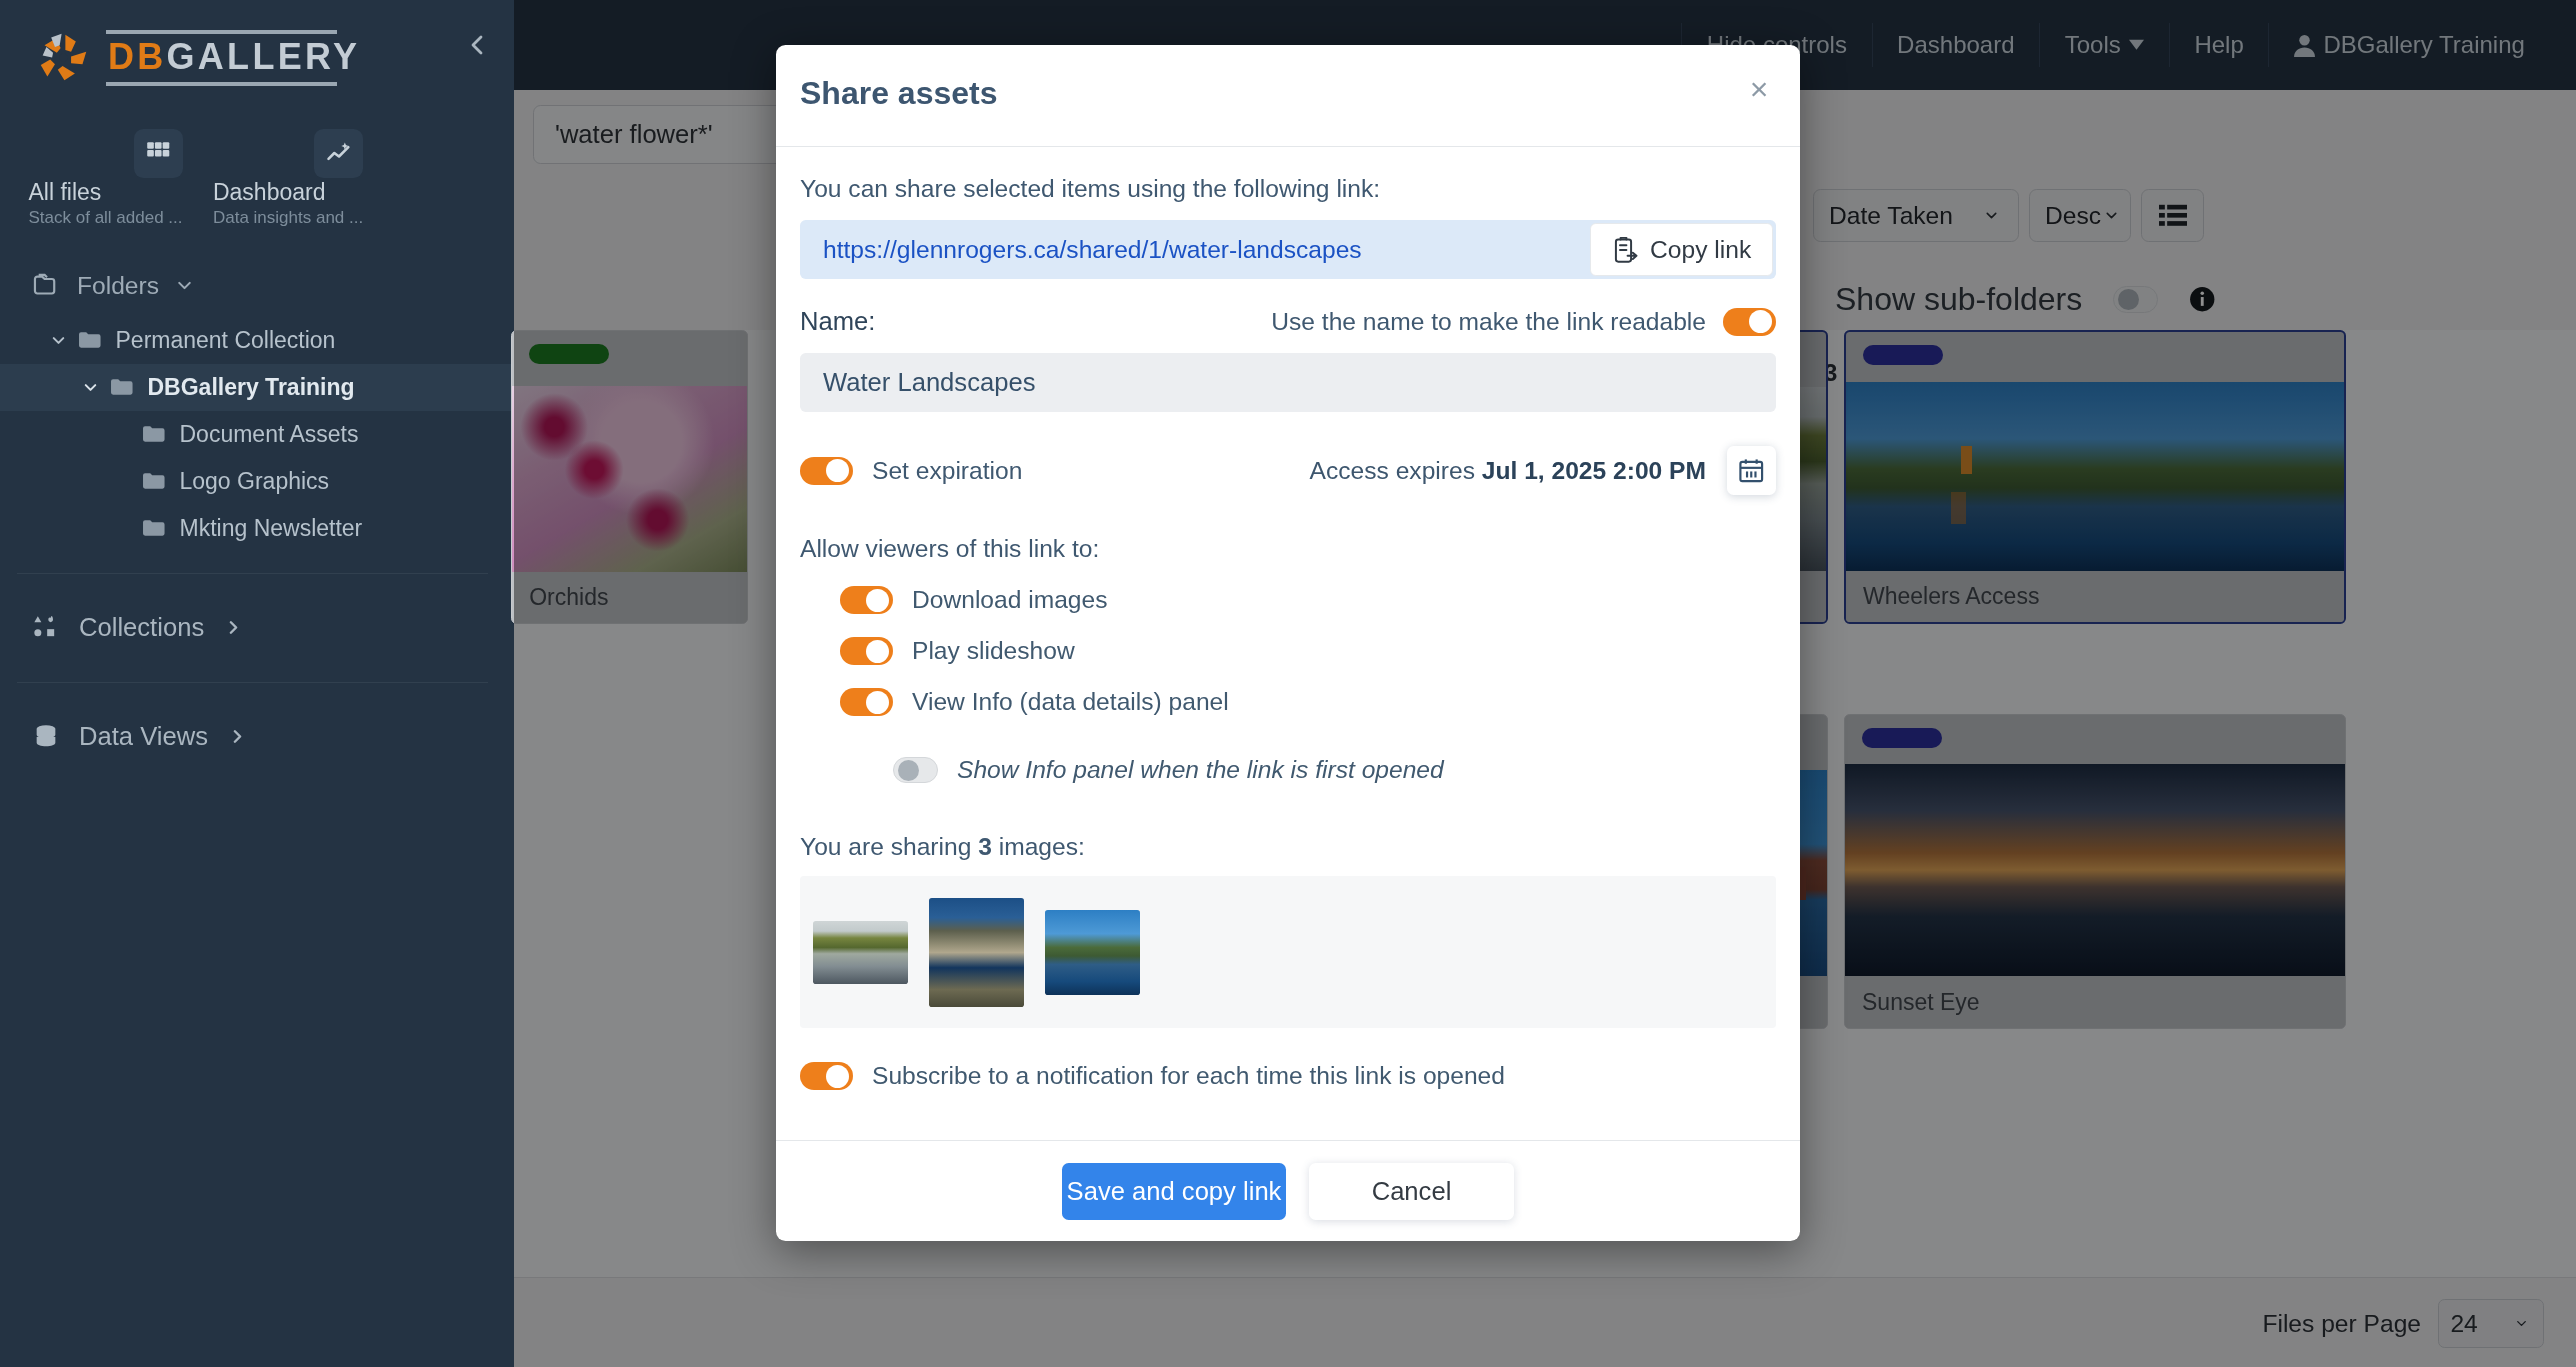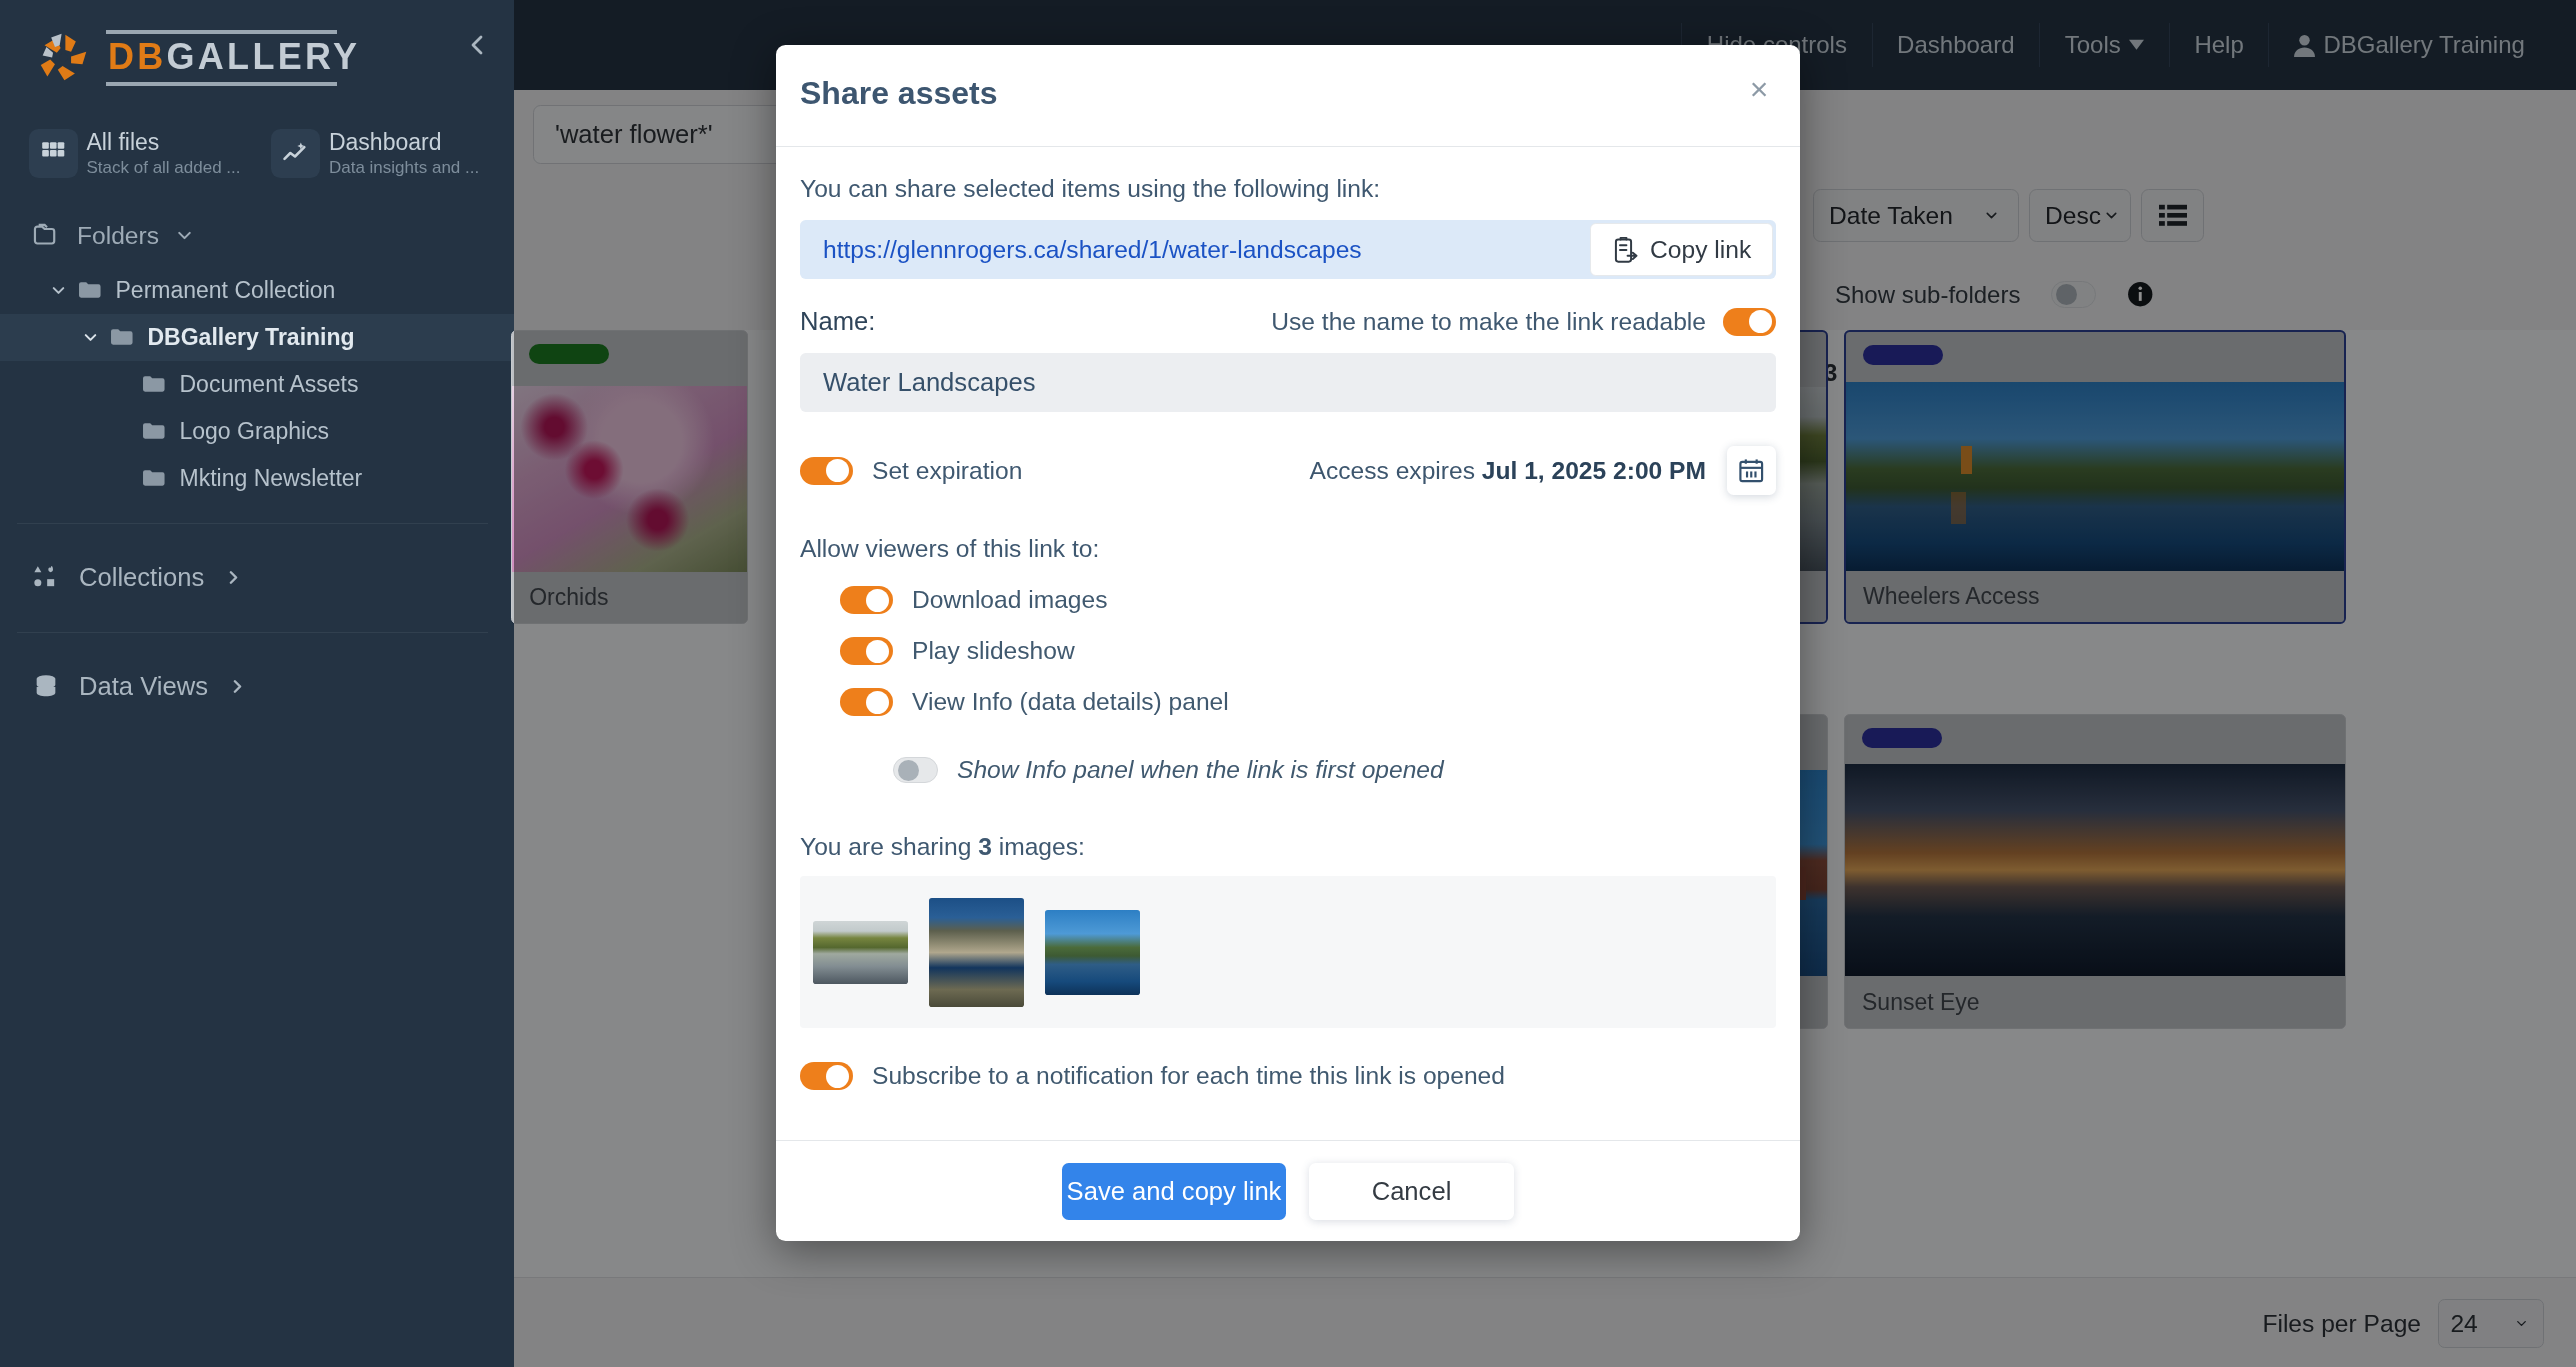--- a/index.html
+++ b/index.html
@@ -21,21 +21,21 @@
   .logo-text .rule { height: 3.8px; background: #9aa7b2; width: 231px; }
   .logo-text .word { font-size: 36px; font-weight: bold; letter-spacing: 3.3px; padding: 2.8px 0 3.8px 1.9px; }
   .logo-text .db { color: #e07b16; }
   .logo-text .gallery { color: #c3ccd4; }
   .collapse-btn {
     position: absolute; left: 455px; top: 23px; width: 44px; height: 44px;
     display: flex; align-items: center; justify-content: center; cursor: pointer;
   }
 
   .quick-row { display: flex; padding: 30px 0 0 19px; gap: 11.4px; }
-  .quick-item { display: flex; align-items: flex-start; gap: 9px; padding: 7.6px 9.5px; border-radius: 7.6px; cursor: pointer; }
+  .quick-item { display: flex; align-items: flex-end; gap: 1px; padding: 7.6px 9.5px; border-radius: 7.6px; cursor: pointer; flex-direction: column; }
   .quick-icon {
     width: 49px; height: 49px; border-radius: 9.5px; background: #2d3e50;
     display: flex; align-items: center; justify-content: center; flex: 0 0 49px;
   }
   .quick-txt .t1 { color: #c8d2da; font-size: 23px; line-height: 1.15; }
   .quick-txt .t2 { color: #7d8d9b; font-size: 17px; line-height: 1.25; margin-top: 1.9px; }
 
   .section-head { display: flex; align-items: center; gap: 15px; padding: 36px 0 0 32px; color: #9eabb6; cursor: pointer; }
   .section-head .lbl { font-size: 24.6px; }
 
@@ -89,21 +89,21 @@
     background: #e7e8ea; display: flex; align-items: center; justify-content: space-between;
     padding: 0 15px; font-size: 24.6px; color: #22262b; cursor: pointer;
   }
   #sortField { left: 1299px; width: 206px; }
   #sortDir   { left: 1515px; width: 102px; }
   .list-btn {
     position: absolute; left: 1627px; top: 99px; width: 63px; height: 53px;
     border: 0.9px solid #c7cacf; border-radius: 7.6px; background: #e7e8ea;
     display: flex; align-items: center; justify-content: center; cursor: pointer;
   }
-  .subfolders { position: absolute; left: 1321px; top: 191px; display: flex; align-items: flex-start; gap: 31px; font-size: 24px; color: #333a41; }
+  .subfolders { position: absolute; left: 1321px; top: 191px; display: flex; align-items: center; gap: 31px; font-size: 32px; color: #333a41; }
   .selinfo { position: absolute; left: 1310px; top: 269px; font-size: 24px; color: #2a2f35; }
   .selinfo b { font-weight: bold; }
   .panel-btn { position: absolute; left: 1676px; top: 263px; width: 44px; height: 38px; cursor: pointer; }
 
   
   .grid { position: absolute; left: 0; top: 330px; width: 2062px; height: 947px; }
   .card {
     position: absolute; background: #bdc0c4; border: 0.9px solid #c6c9cd; border-radius: 5.7px;
     overflow: hidden; cursor: pointer;
   }

